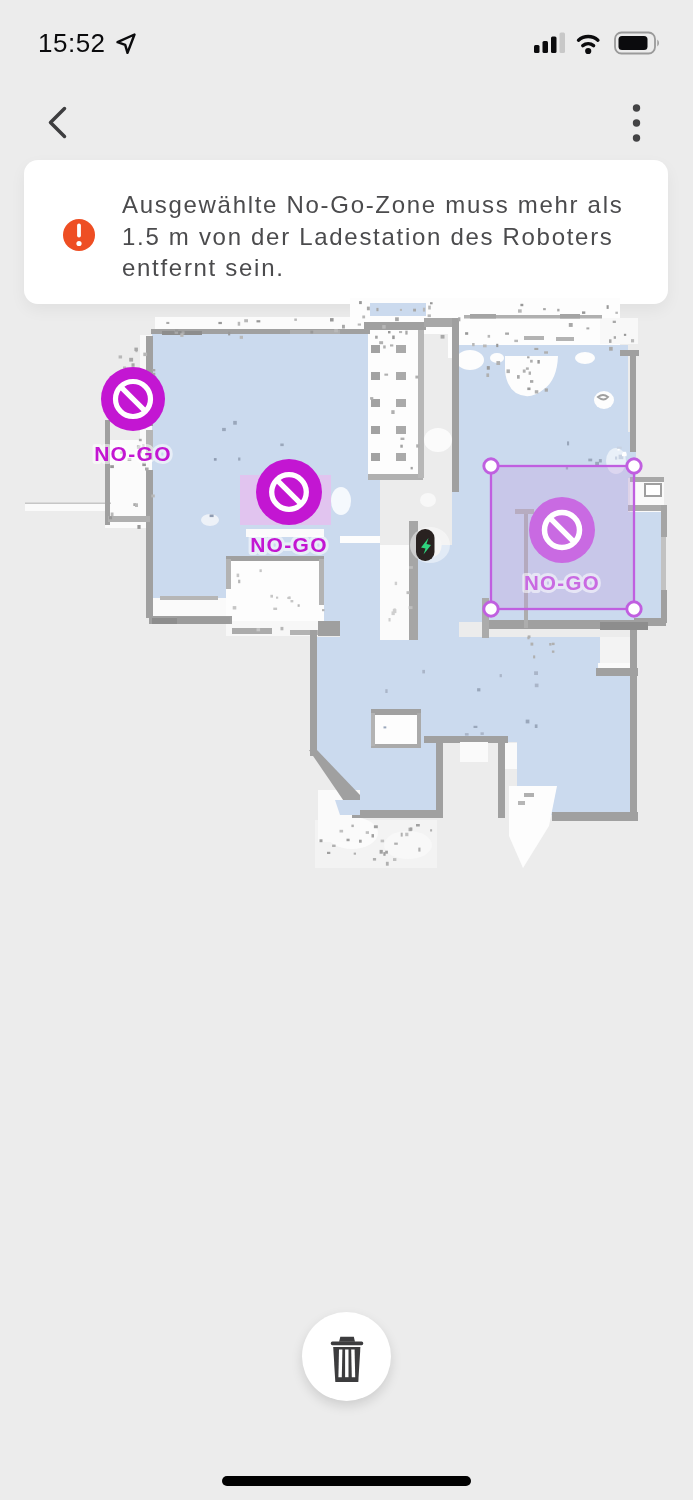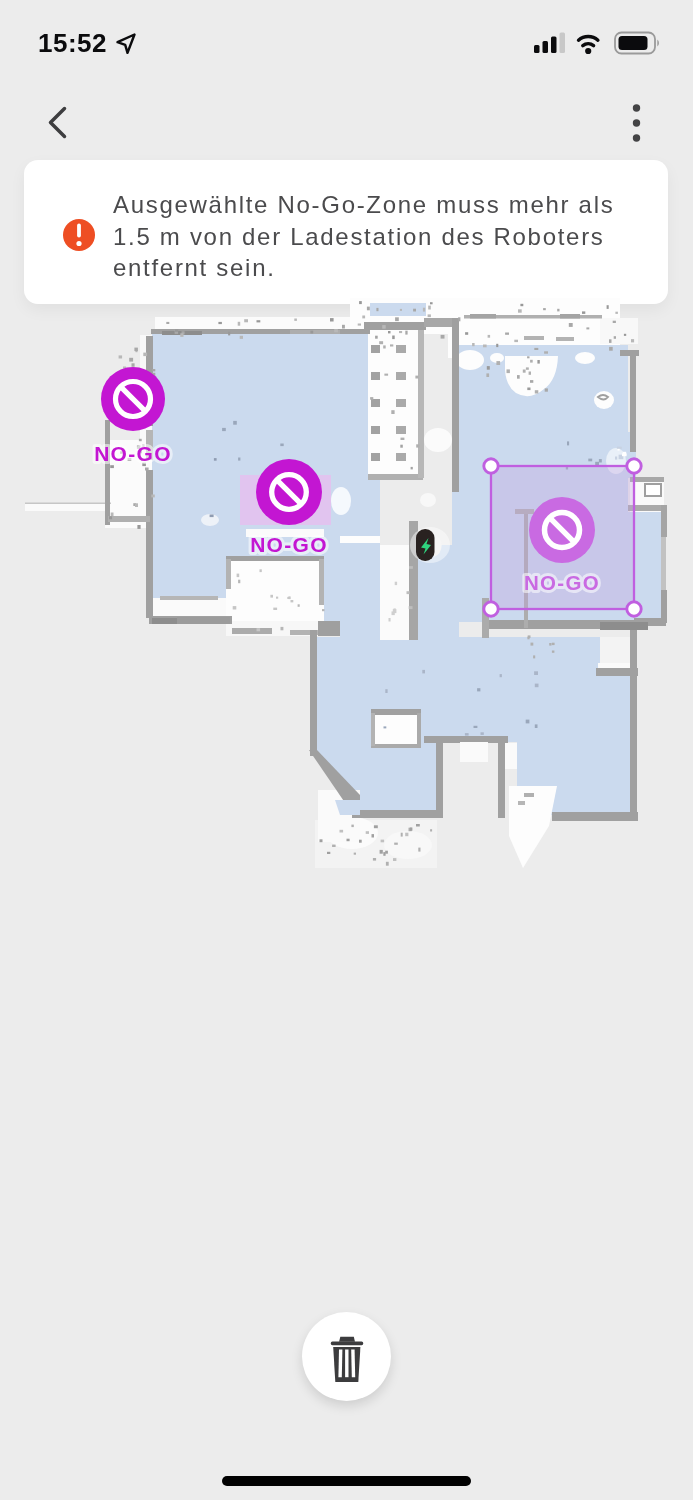--- a/index.html
+++ b/index.html
@@ -1,24 +1,24 @@
 <!DOCTYPE html>
 <html><head>
 <meta charset="utf-8">
 <style>
   html,body{margin:0;padding:0;}
   body{width:693px;height:1500px;background:#ececec;font-family:"Liberation Sans",sans-serif;position:relative;overflow:hidden;}
   .abs{position:absolute;}
   
-  .time{left:38px;top:28px;font-size:26px;font-weight:bold;color:#0b0b0d;letter-spacing:0.5px;}
+  .time{left:38px;top:28px;font-size:26px;font-weight:normal;color:#0b0b0d;letter-spacing:0.5px;}
   
   
   .card{left:24px;top:160px;width:644px;height:144px;background:#ffffff;border-radius:14px;box-shadow:0 6px 16px rgba(0,0,0,0.05);}
   .alert-ic{left:63px;top:219px;width:32px;height:32px;border-radius:50%;background:#ee4e23;}
-  .alert-text{left:113px;top:189px;width:530px;font-size:24px;line-height:31.6px;color:#4b4b4d;letter-spacing:1.7px;}
+  .alert-text{left:122px;top:189px;width:530px;font-size:24px;line-height:31.6px;color:#4b4b4d;letter-spacing:1.7px;}
   
   .trash{left:302px;top:1312px;width:89px;height:89px;border-radius:50%;background:#ffffff;box-shadow:0 5px 12px rgba(0,0,0,0.13);}
   
   .homebar{left:222px;top:1476px;width:249px;height:10px;border-radius:5px;background:#010101;}
 </style>
 </head>
 <body>
 
   <div class="abs time">15:52</div>
   <svg class="abs" style="left:112px;top:30px" width="28" height="28" viewBox="0 0 28 28">

